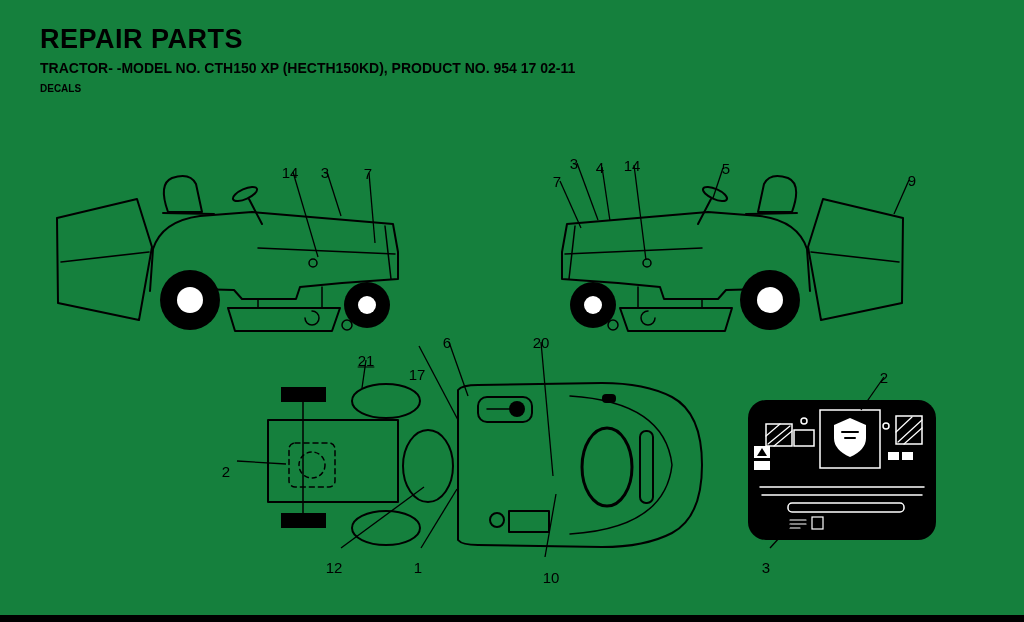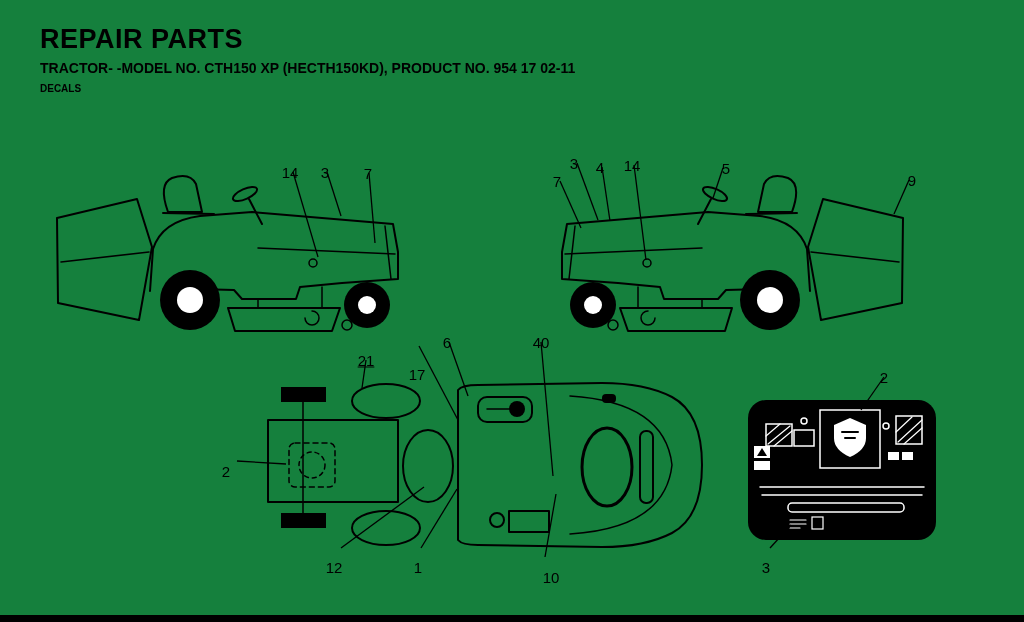--- a/index.html
+++ b/index.html
@@ -144,21 +144,21 @@
       <span class="callout" style="left: 368px; top: 163px;">7</span>
       <span class="callout" style="left: 557px; top: 171px;">7</span>
       <span class="callout" style="left: 574px; top: 153px;">3</span>
       <span class="callout" style="left: 600px; top: 157px;">4</span>
       <span class="callout" style="left: 632px; top: 155px;">14</span>
       <span class="callout" style="left: 726px; top: 158px;">5</span>
       <span class="callout" style="left: 912px; top: 170px;">9</span>
       <span class="callout" style="left: 366px; top: 350px; text-decoration: underline;">21</span>
       <span class="callout" style="left: 417px; top: 336px; margin-top: 28px;">17</span>
       <span class="callout" style="left: 447px; top: 332px;">6</span>
-      <span class="callout" style="left: 541px; top: 332px;">40</span>
+      <span class="callout" style="left: 541px; top: 332px;">20</span>
       <span class="callout" style="left: 226px; top: 461px;">2</span>
       <span class="callout" style="left: 334px; top: 557px;">12</span>
       <span class="callout" style="left: 418px; top: 557px;">1</span>
       <span class="callout" style="left: 543px; top: 567px; margin-left: 8px;">10</span>
       <span class="callout" style="left: 884px; top: 367px;">2</span>
       <span class="callout" style="left: 766px; top: 557px;">3</span>
     </div>
 
   <div class="bottom-bar"></div>
 </div>

